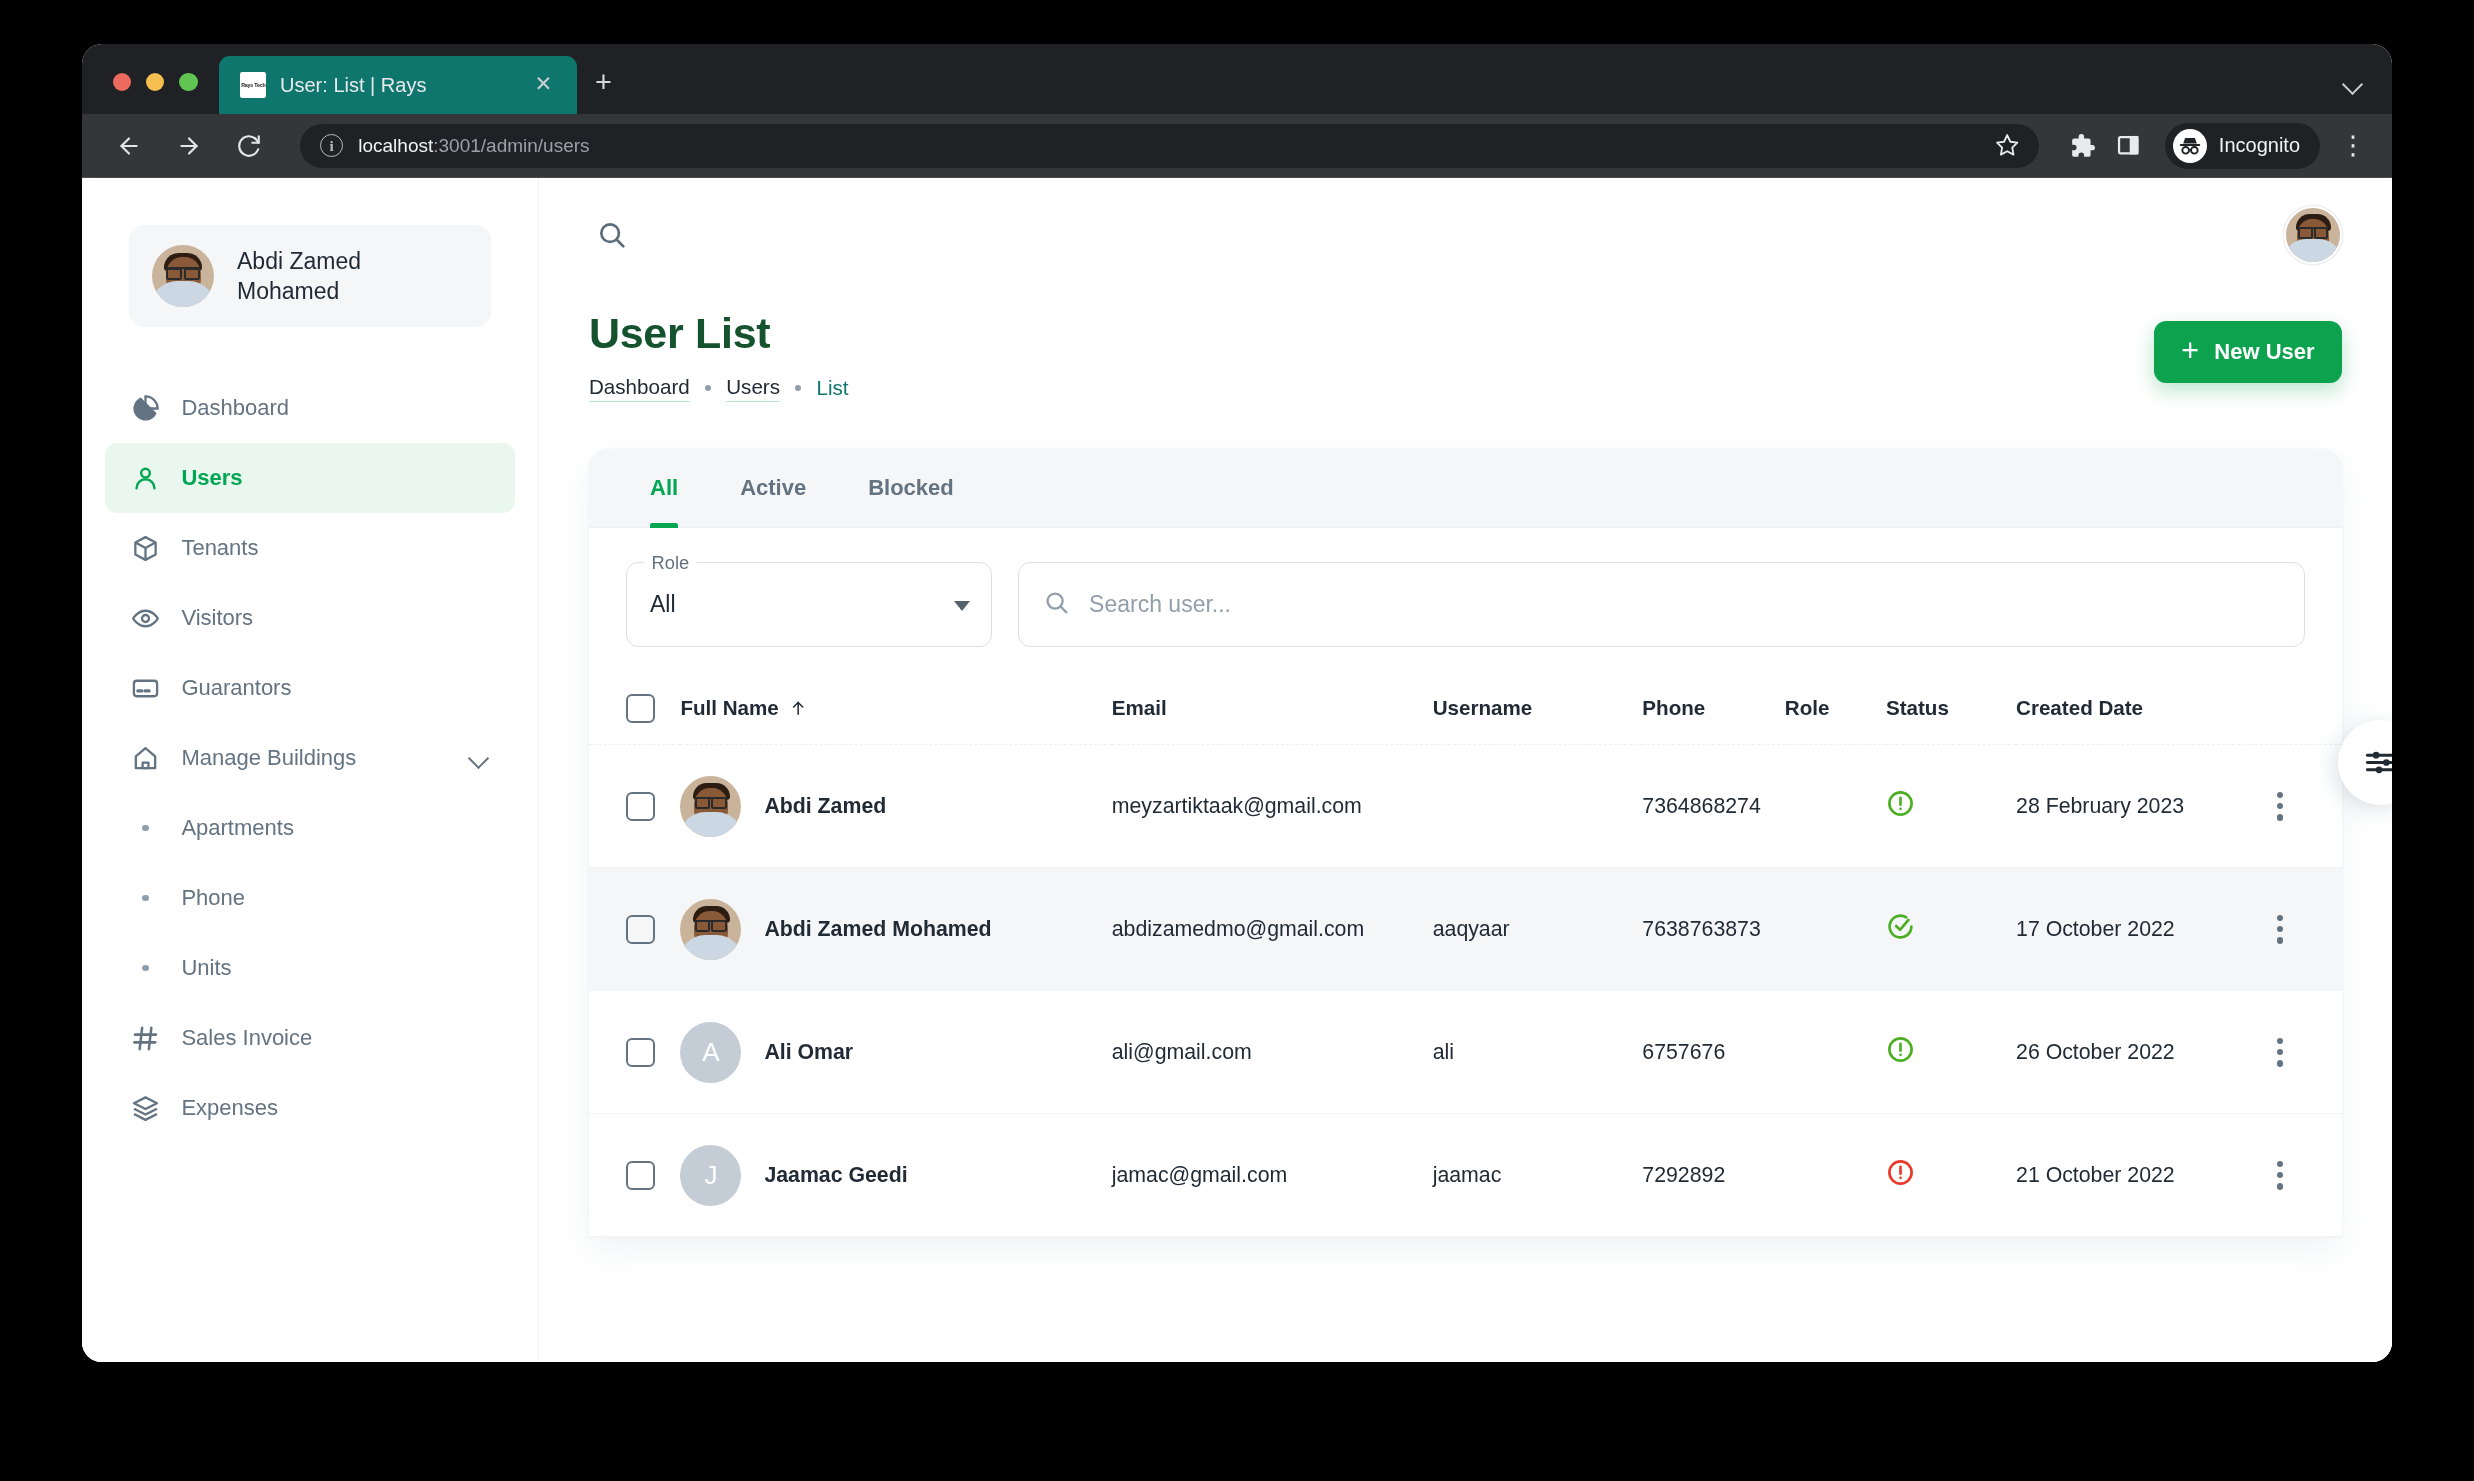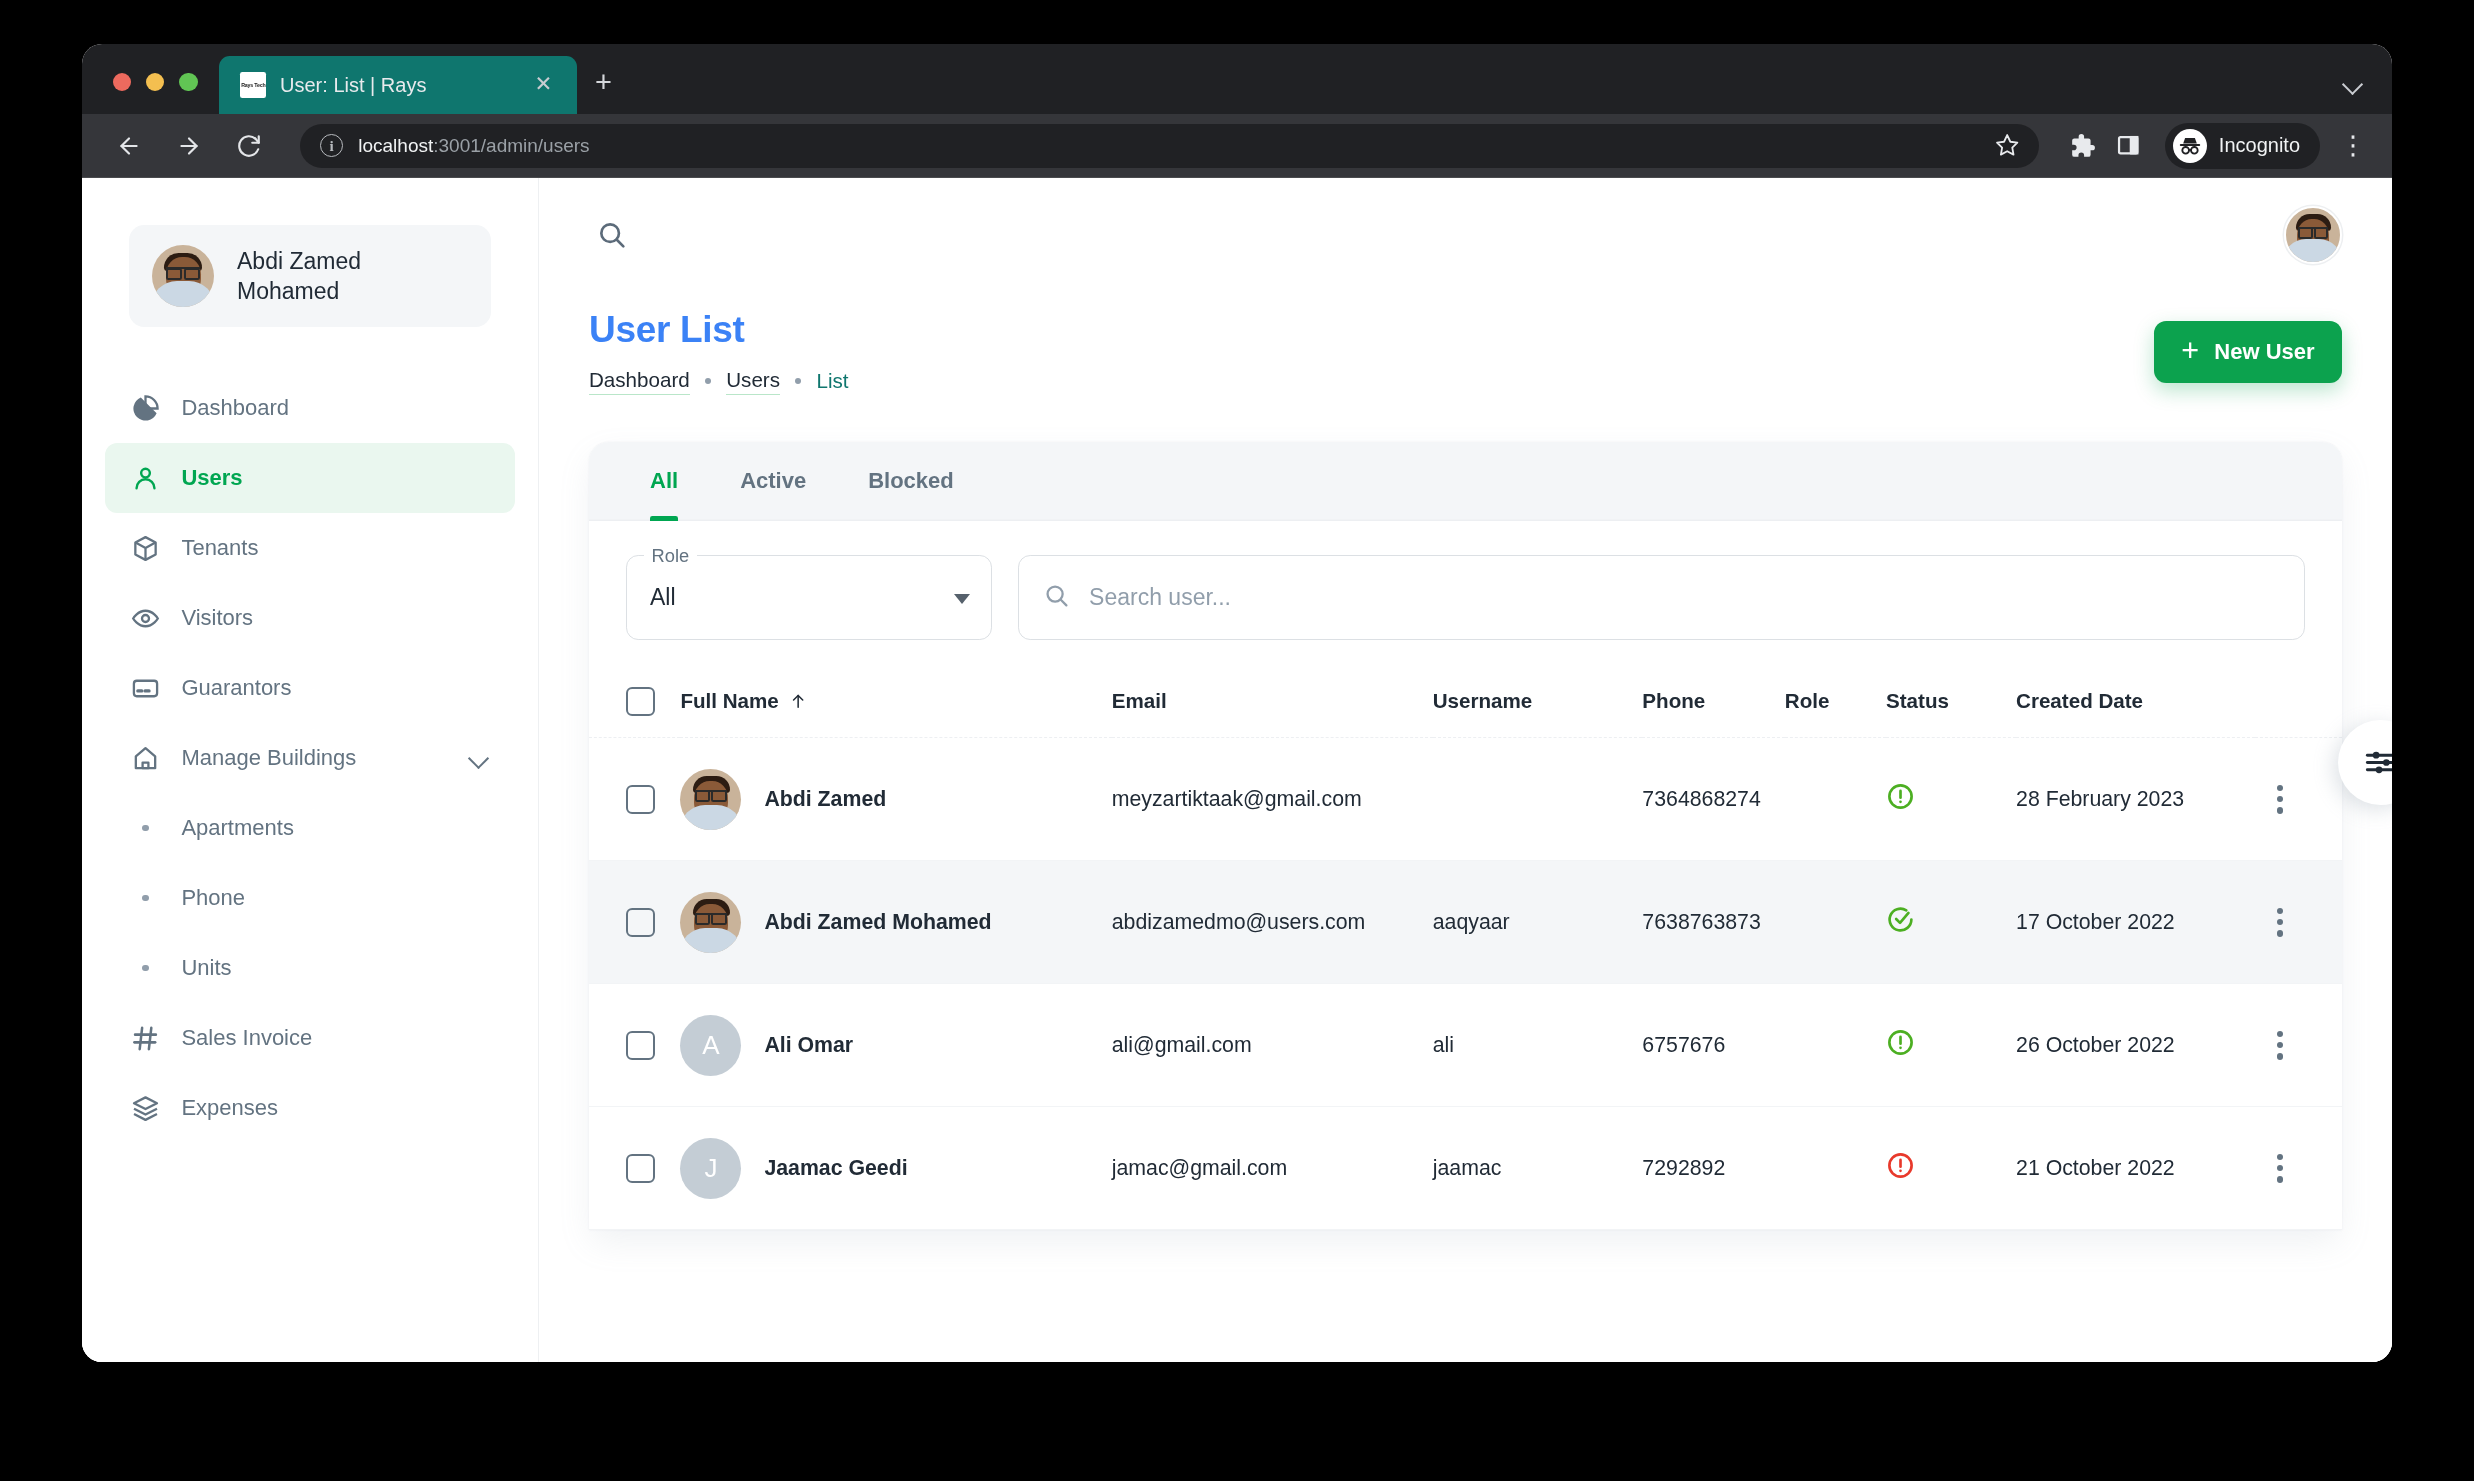--- a/index.html
+++ b/index.html
@@ -239,21 +239,21 @@
   }
   .topbar-av .face { position:absolute; left:50%; top:20%; width:32px; height:35px; margin-left:-16px; background:#8A5A38; border-radius:46% 46% 42% 42%; }
   .topbar-av .hair { position:absolute; left:50%; top:12%; width:35px; height:17px; margin-left:-17.5px; background:#2C1C12; border-radius:17.5px 17.5px 4.6px 4.6px; }
   .topbar-av .glasses { position:absolute; left:50%; top:35%; width:30.5px; height:6.1px; margin-left:-15.2px; border-top:2.3px solid #2A2A2A; }
   .topbar-av .glasses::before, .topbar-av .glasses::after { content:""; position:absolute; top:-1.5px; width:10.7px; height:7.6px; border:2.3px solid #2A2A2A; border-radius:2.3px; }
   .topbar-av .glasses::before { left:0; } .topbar-av .glasses::after { right:0; }
   .topbar-av .shirt { position:absolute; left:50%; bottom:0; width:59px; height:23px; margin-left:-30px; background:#CBD8E4; border-radius:29px 29px 0 0; }
 
   .content { padding: 17px 50px 0 50px; }
   .head-row { display: flex; align-items: flex-start; }
-  .page-title { font-size: 37px; font-weight: 700; color: #3b82f6; letter-spacing: -0.3px; }
+  .page-title { font-size: 43px; font-weight: 700; color: #14532d; letter-spacing: -0.3px; }
   .breadcrumb { margin-top: 17px; display: flex; align-items: center; gap: 15.2px; font-size: 20.6px; }
   .bc-link { color: #212B36; border-bottom: 1.5px solid #B9E6C9; padding-bottom: 1.5px; cursor: pointer; }
   .bc-sep { width: 6.1px; height: 6.1px; border-radius: 50%; background: #919EAB; }
   .bc-current { color: #0f766e; }
   .new-user-btn {
     margin-left: auto; margin-top: 12.2px;
     background: #0CA24E;
     color: #fff;
     font-size: 22px; font-weight: 700;
     border: none; border-radius: 12.2px;
@@ -724,21 +724,21 @@
                     <span class="name-cell">
                       <span class="row-av">
                           <i class="hair"></i>
                           <i class="face"></i>
                           <i class="glasses"></i>
                           <i class="shirt"></i>
                         </span>
                       <span class="name-text">Abdi Zamed Mohamed</span>
                     </span>
                   </td>
-                  <td class="c-email">abdizamedmo@users.com</td>
+                  <td class="c-email">abdizamedmo@gmail.com</td>
                   <td class="c-user">aaqyaar</td>
                   <td class="c-phone">7638763873</td>
                   <td class="c-role"></td>
                   <td class="c-status">
                     <svg viewBox="0 0 24 24" width="29" height="29" fill="none" stroke="#4CAF22" stroke-width="2.2" stroke-linecap="round" stroke-linejoin="round">
                         <path d="M21 12a9 9 0 1 1-4.2-7.6"></path>
                         <polyline points="8.4 11.6 11.6 14.8 18.6 6.6"></polyline>
                       </svg>
                   </td>
                   <td class="c-date">17 October 2022</td>

